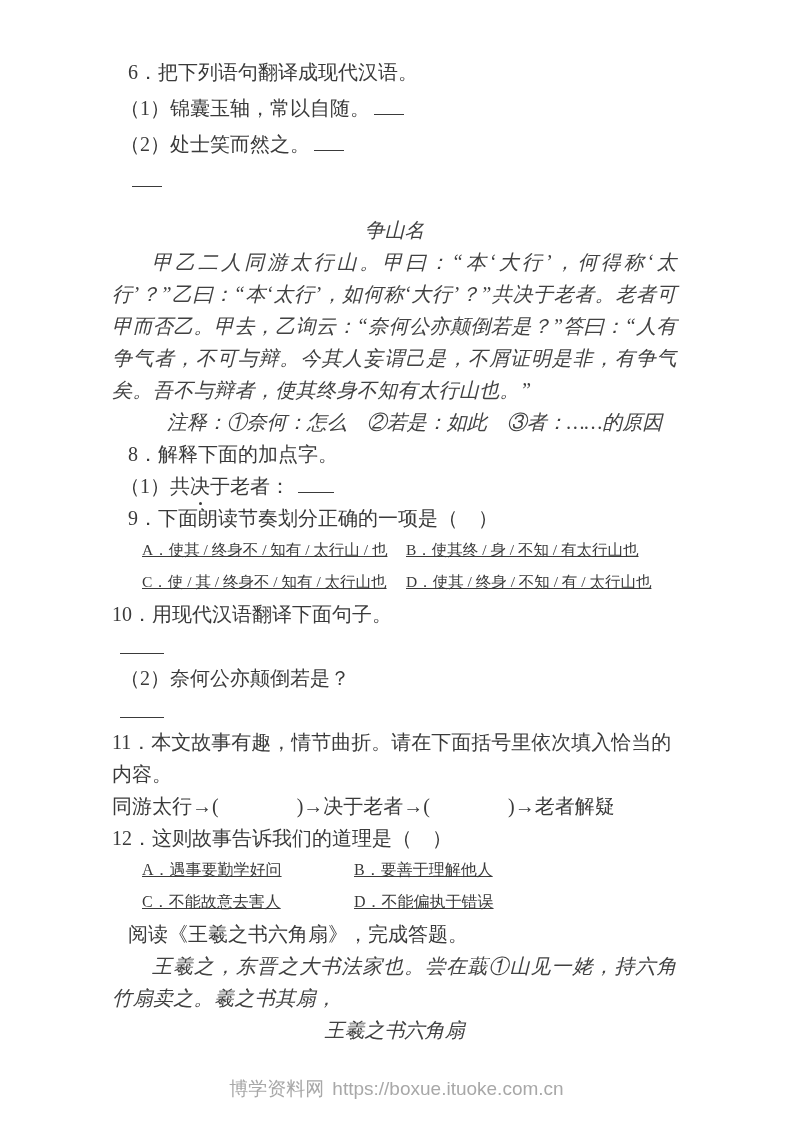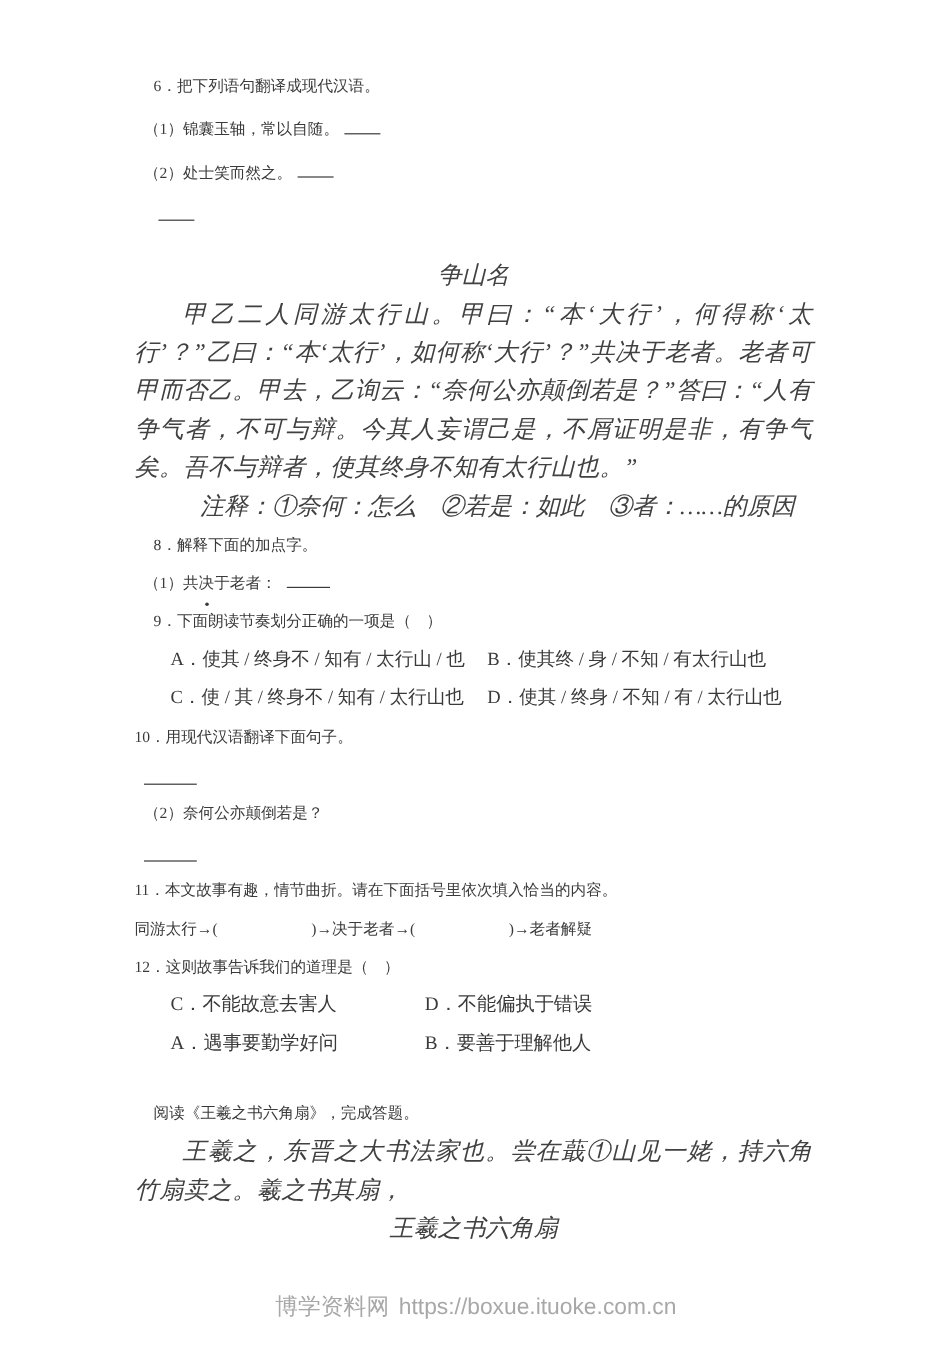--- a/index.html
+++ b/index.html
@@ -5,33 +5,33 @@
   * { margin:0; padding:0; box-sizing:border-box; }
   html, body { width:793px; height:1122px; }
   body {
     background:#ffffff;
     position:relative;
     overflow:hidden;
     font-family:"Liberation Serif","DejaVu Serif",serif;
     color:#3a3a3a;
   }
   .page { padding:54px 116px 0 112px; }
-  .q { font-size:13px; line-height:32px; }
+  .q { font-size:20px; line-height:32px; }
   .sec-top .q { line-height:36px; }
   .ind16 { padding-left:16px; }
   .ind8  { padding-left:8px; }
   .ind30 { padding-left:30px; }
   .kai { font-style:italic; font-size:20px; color:#414141; }
   .kai-title { text-align:center; line-height:32px; }
   .kai-body  { line-height:32px; text-align:justify; text-indent:2em; letter-spacing:0.4px; }
   .kai-note  { line-height:32px; text-indent:2em;text-align:center; }
   .sec-passage1 { margin-top:16px; }
-  .sec-reading2 { margin-top:26px; }
+  .sec-reading2 { }
   .opts2 { display:grid; grid-template-columns:264px 1fr; }
-  .opts2 .q { white-space:nowrap; font-size:15.5px; }
+  .opts2 .q { white-space:nowrap; font-size:15.5px;text-decoration:underline; }
   .opts2.narrow { grid-template-columns:212px 1fr; }
   .opts2.narrow .q { font-size:16px; }
   .blank {
     display:inline-block; width:30px; height:14px;
     border-bottom:1.5px solid #3a3a3a; margin-left:4px;
   }
   .blank-8 { width:36px; margin-left:8px; }
   .ans-row { height:32px; padding-left:8px; position:relative; }
   .ans-row .blank-lg {
     display:inline-block; width:44px; height:24px;
@@ -94,26 +94,26 @@
   </div>
 
   <div>
     <p class="q">11．本文故事有趣，情节曲折。请在下面括号里依次填入恰当的内容。</p>
     <p class="q"><span>同游太行→(</span><span class="paren-gap"></span><span>)→决于老者→(</span><span class="paren-gap"></span><span>)→老者解疑</span></p>
   </div>
 
   <div>
     <p class="q">12．这则故事告诉我们的道理是（　）</p>
     <div class="opts2 narrow ind30">
+      <p class="q">A．遇事要勤学好问</p>
+      <p class="q">B．要善于理解他人</p>
+    </div>
+    <div class="opts2 narrow ind30">
       <p class="q">C．不能故意去害人</p>
       <p class="q">D．不能偏执于错误</p>
-    </div>
-    <div class="opts2 narrow ind30">
-      <p class="q">A．遇事要勤学好问</p>
-      <p class="q">B．要善于理解他人</p>
     </div>
   </div>
 
   <div class="sec-reading2">
     <p class="q ind16">阅读《王羲之书六角扇》，完成答题。</p>
     <p class="kai kai-body">王羲之，东晋之大书法家也。尝在蕺①山见一姥，持六角竹扇卖之。羲之书其扇，</p>
     <p class="kai kai-title">王羲之书六角扇</p>
   </div>
 
 </div>

